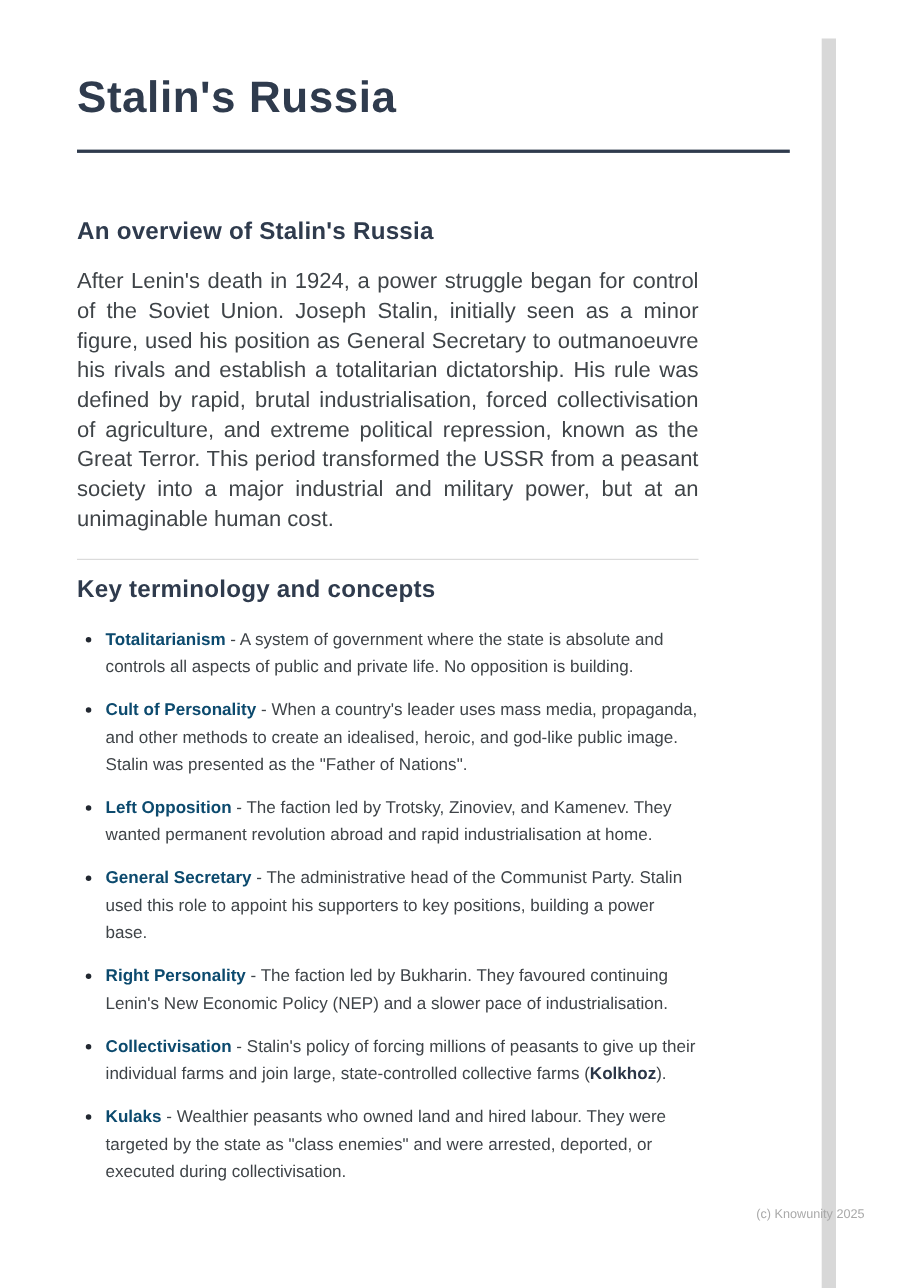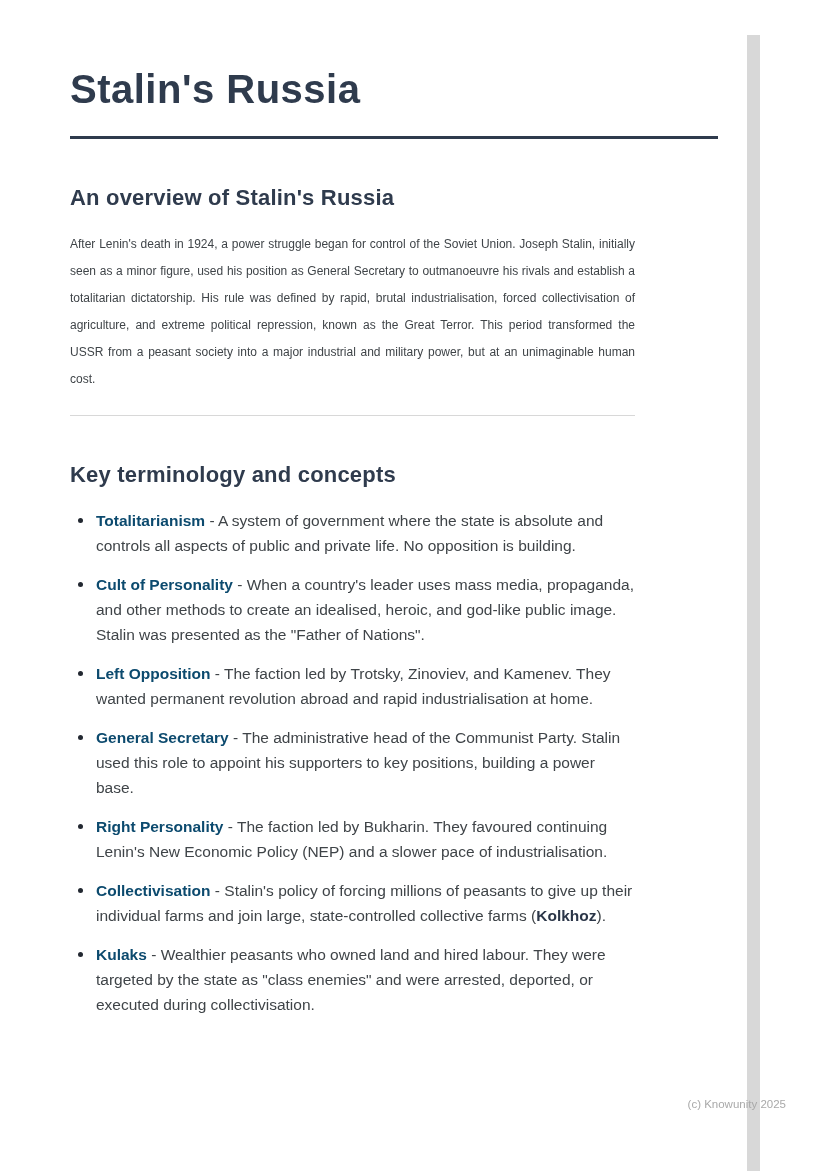--- a/index.html
+++ b/index.html
@@ -45,37 +45,37 @@
     width: 648px;
     background: #2f3b4d;
     margin-top: 26px;
   }
   h2.section-heading {
     font-size: 22px;
     font-weight: 700;
     letter-spacing: 0.2px;
     color: #2f3b4d;
   }
-  .overview-heading { margin-top: 46px; }
+  .overview-heading { margin-top: 58px; }
   .overview-paragraph {
     margin-top: 20px;
     width: 565px;
-    font-size: 12px;
+    font-size: 20px;
     line-height: 27px;
     text-align: justify;
     color: #3f4448;
   }
   .section-divider {
     border: none;
     height: 1px;
     width: 565px;
     background: #d8d8d8;
     margin-top: 22px;
   }
-  .terminology-heading { margin-top: 46px; }
+  .terminology-heading { margin-top: 14px; }
   ul.terms {
     list-style: none;
     margin-top: 20px;
     width: 565px;
   }
   ul.terms li {
     position: relative;
     padding-left: 26px;
     font-size: 15.5px;
     line-height: 25px;

